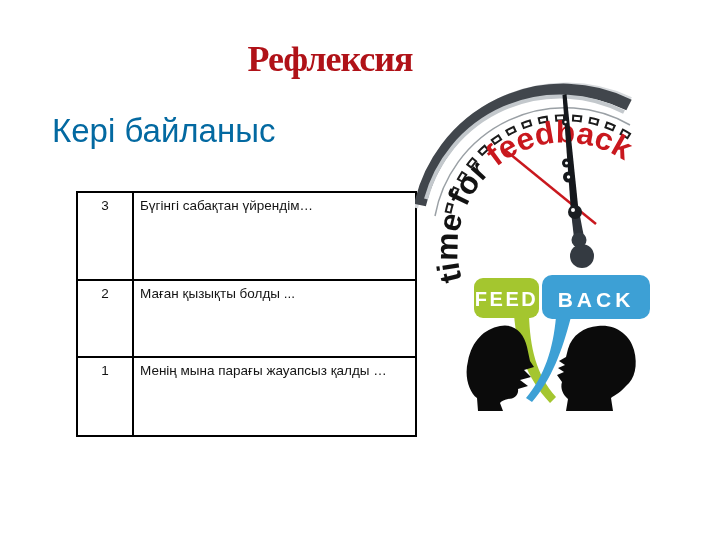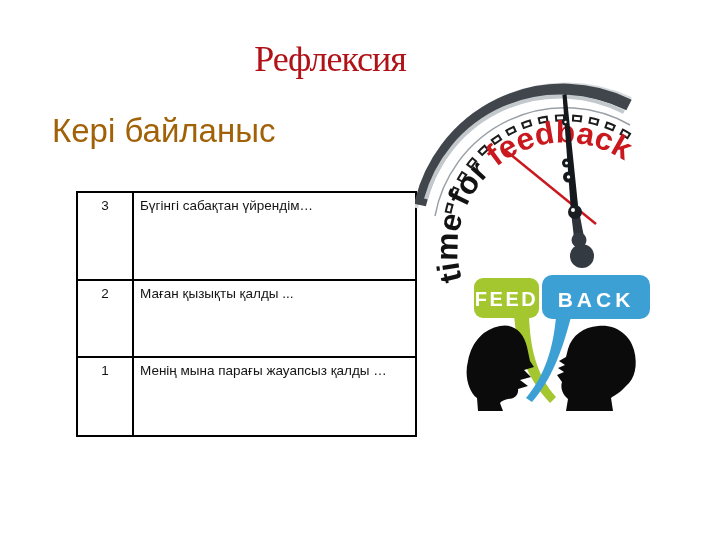--- a/index.html
+++ b/index.html
@@ -2,25 +2,25 @@
 <html><head>
 <meta charset="utf-8">
 <style>
   html,body{margin:0;padding:0;}
   body{
     width:720px;height:540px;position:relative;overflow:hidden;
     background:#ffffff;font-family:"Liberation Sans",sans-serif;
   }
   .slide-title{
     position:absolute;left:0;top:38px;width:660px;text-align:center;
-    font-family:"Liberation Serif",serif;font-weight:normal;font-size:36px;
+    font-family:"Liberation Serif",serif;font-weight:bold;font-size:36px;
     letter-spacing:-1px;color:#b01218;
   }
   .subtitle{
-    position:absolute;left:52px;top:112px;font-size:33px;color:#a16207;
+    position:absolute;left:52px;top:112px;font-size:33px;color:#0369a1;
     letter-spacing:0px;
   }
   table.reflection{
     position:absolute;left:76px;top:191px;border-collapse:collapse;
     table-layout:fixed;
   }
   table.reflection th, table.reflection td{
     border:2px solid #000;vertical-align:top;color:#141414;
   }
   table.reflection th{
@@ -50,21 +50,21 @@
       <col style="width:54px">
       <col style="width:273px">
     </colgroup>
   <tbody>
   <tr class="r3">
     <td class="num">3</td>
     <td class="txt">Бүгінгі сабақтан үйрендім…</td>
   </tr>
   <tr class="r2">
     <td class="num">2</td>
-    <td class="txt">Маған қызықты қалды ...</td>
+    <td class="txt">Маған қызықты болды ...</td>
   </tr>
   <tr class="r1">
     <td class="num">1</td>
     <td class="txt">Менің мына парағы жауапсыз қалды …</td>
   </tr>
 </tbody>
   </table>
 
 <div class="clock-wrap">
   <svg width="245" height="215" viewBox="0 0 245 215">

